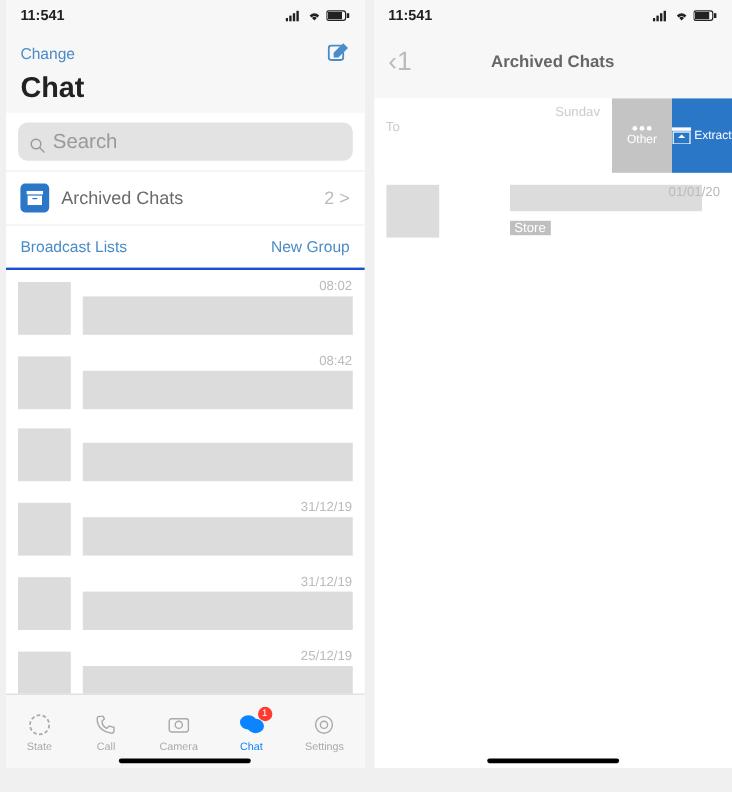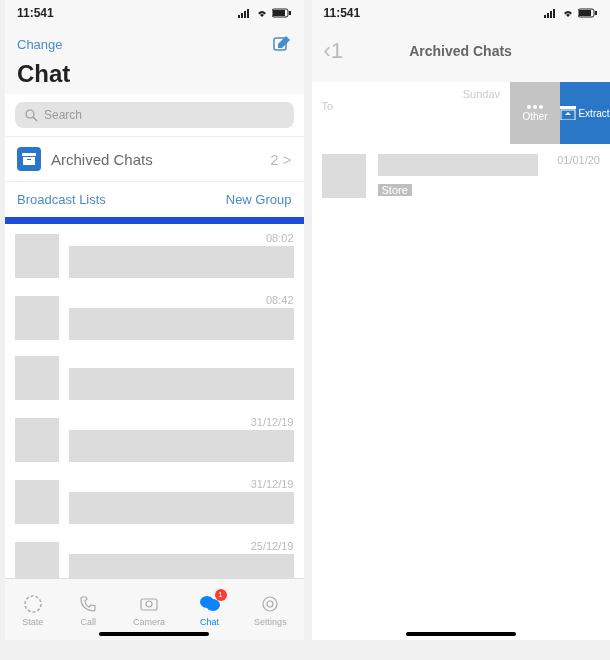--- a/index.html
+++ b/index.html
@@ -5,26 +5,26 @@
 * { margin: 0; padding: 0; box-sizing: border-box; font-family: -apple-system, sans-serif; }
 body { background: #f0f0f0; width: 610px; height: 660px; overflow: hidden; position: relative; }
 .phones { display: flex; gap: 8px; padding: 0; }
 .phone { width: 300px; height: 640px; background: #fff; position: relative; overflow: hidden; }
 .phone.left { margin-left: 5px; }
 .statusbar { display: flex; justify-content: space-between; padding: 6px 12px; font-size: 12px; font-weight: 600; background: #f7f7f7; color: #222; }
 .status-right { display: flex; gap: 3px; align-items: center; }
 .header-chat { background: #f7f7f7; padding: 8px 12px 6px; }
 .header-row1 { display: flex; justify-content: space-between; align-items: center; font-size: 13px; color: #4a8cc7; }
 .header-title { font-size: 24px; font-weight: 700; color: #222; margin-top: 6px; }
-.search-box { background: #e3e3e3; border-radius: 8px; padding: 6px 10px; margin: 8px 10px; display: flex; align-items: flex-end; gap: 6px; color: #9a9a9a; font-size: 12px; }
+.search-box { background: #e3e3e3; border-radius: 8px; padding: 6px 10px; margin: 8px 10px; display: flex; align-items: flex-end; gap: 6px; color: #9a9a9a; font-size: 17px; }
 .archived-row { display: flex; align-items: center; padding: 10px 12px; border-top: 1px solid #eee; border-bottom: 1px solid #eee; }
 .archived-icon { width: 24px; height: 24px; background: #2b77c7; border-radius: 4px; margin-right: 10px; display: flex; align-items: center; justify-content: center; }
 .archived-label { flex: 1; font-size: 15px; color: #6a6a6a; }
 .archived-count { color: #bbb; font-size: 15px; }
-.list-actions { display: flex; justify-content: space-between; padding: 10px 12px; font-size: 13px; color: #4a8cc7; border-bottom: 7px solid #1d4ed8; }
+.list-actions { display: flex; justify-content: space-between; padding: 10px 12px; font-size: 13px; color: #4a8cc7; border-bottom: 2px solid #1d4ed8; }
 .chat-item { display: flex; padding: 8px 10px; gap: 10px; align-items: flex-end; }
 .avatar-box { width: 44px; height: 44px; background: #dcdcdc; }
 .chat-body { flex: 1; }
 .msg-box { height: 32px; background: #dcdcdc; width: 100%; }
 .chat-time { font-size: 11px; color: #bbb; margin-bottom: 2px; text-align: right; }
 .tabbar { position: absolute; bottom: 0; left: 0; right: 0; height: 62px; background: #f7f7f7; border-top: 1px solid #ddd; display: flex; justify-content: space-around; align-items: center; }
 .tab { display: flex; flex-direction: column; align-items: center; font-size: 9px; color: #aaa; gap: 2px; }
 .tab.active { color: #0a84ff; }
 .tab-icon { width: 22px; height: 22px; display: flex; align-items: center; justify-content: center; position: relative; }
 .badge { position: absolute; top: -4px; right: -6px; background: #ff3b30; color: #fff; font-size: 8px; width: 12px; height: 12px; border-radius: 6px; display: flex; align-items: center; justify-content: center; }
@@ -33,21 +33,21 @@
 
 .header-arch { background: #f7f7f7; padding: 12px 12px 18px; display: flex; align-items: center; gap: 20px; }
 .back-arrow { font-size: 22px; color: #bbb; font-weight: 300; }
 .arch-title { flex: 1; text-align: center; font-size: 14px; font-weight: 600; color: #666; }
 .swipe-row { display: flex; height: 62px; }
 .swipe-content { flex: 1; background: #fff; padding: 6px 10px; display: flex; flex-direction: column; align-items: flex-end; font-size: 11px; color: #ccc; }
 .swipe-other { width: 50px; background: #c4c4c4; display: flex; flex-direction: column; align-items: center; justify-content: center; font-size: 10px; color: #fff; gap: 2px; }
 .swipe-extract { width: 50px; background: #2b77c7; display: flex; align-items: center; justify-content: center; font-size: 10px; color: #fff; gap: 2px; }
 .arch-item { display: flex; padding: 10px; gap: 12px; }
 .arch-avatar { width: 44px; height: 44px; background: #dcdcdc; }
-.arch-body { flex: 1; position: relative; }
+.arch-body { flex: 1; position: relative; margin-left: 47px; }
 .arch-msg { height: 22px; background: #dcdcdc; width: 160px; margin-bottom: 4px; }
 .arch-store { display: inline-block; background: #bfbfbf; color: #fff; font-size: 11px; padding: 0 4px; }
 .arch-date { position: absolute; right: 0; top: 0; font-size: 11px; color: #bbb; }
 svg { display: block; }
 </style>
 </head>
 <body>
 
 <div class="phones">
 

